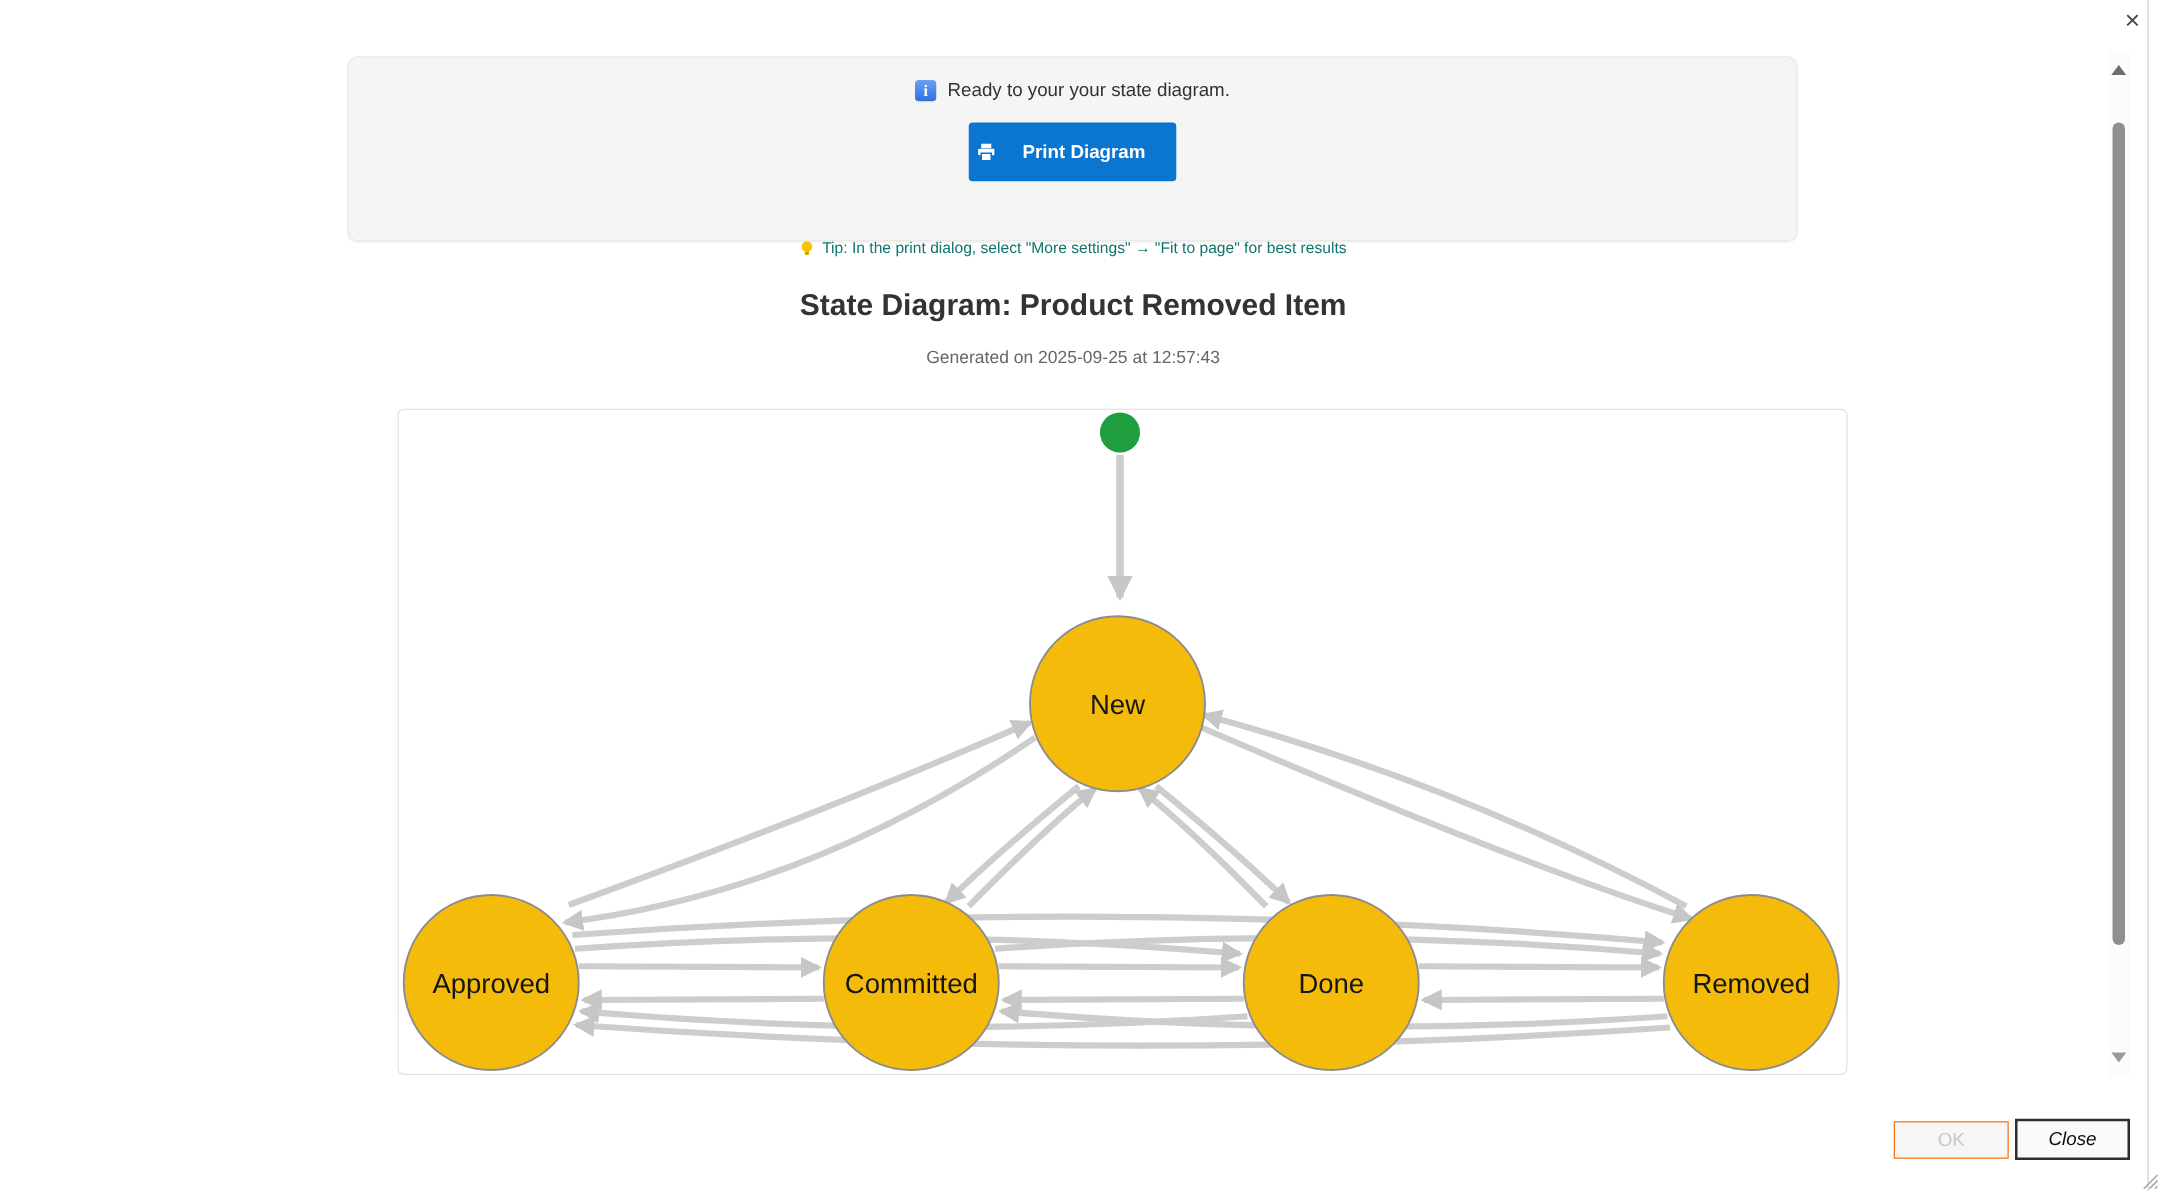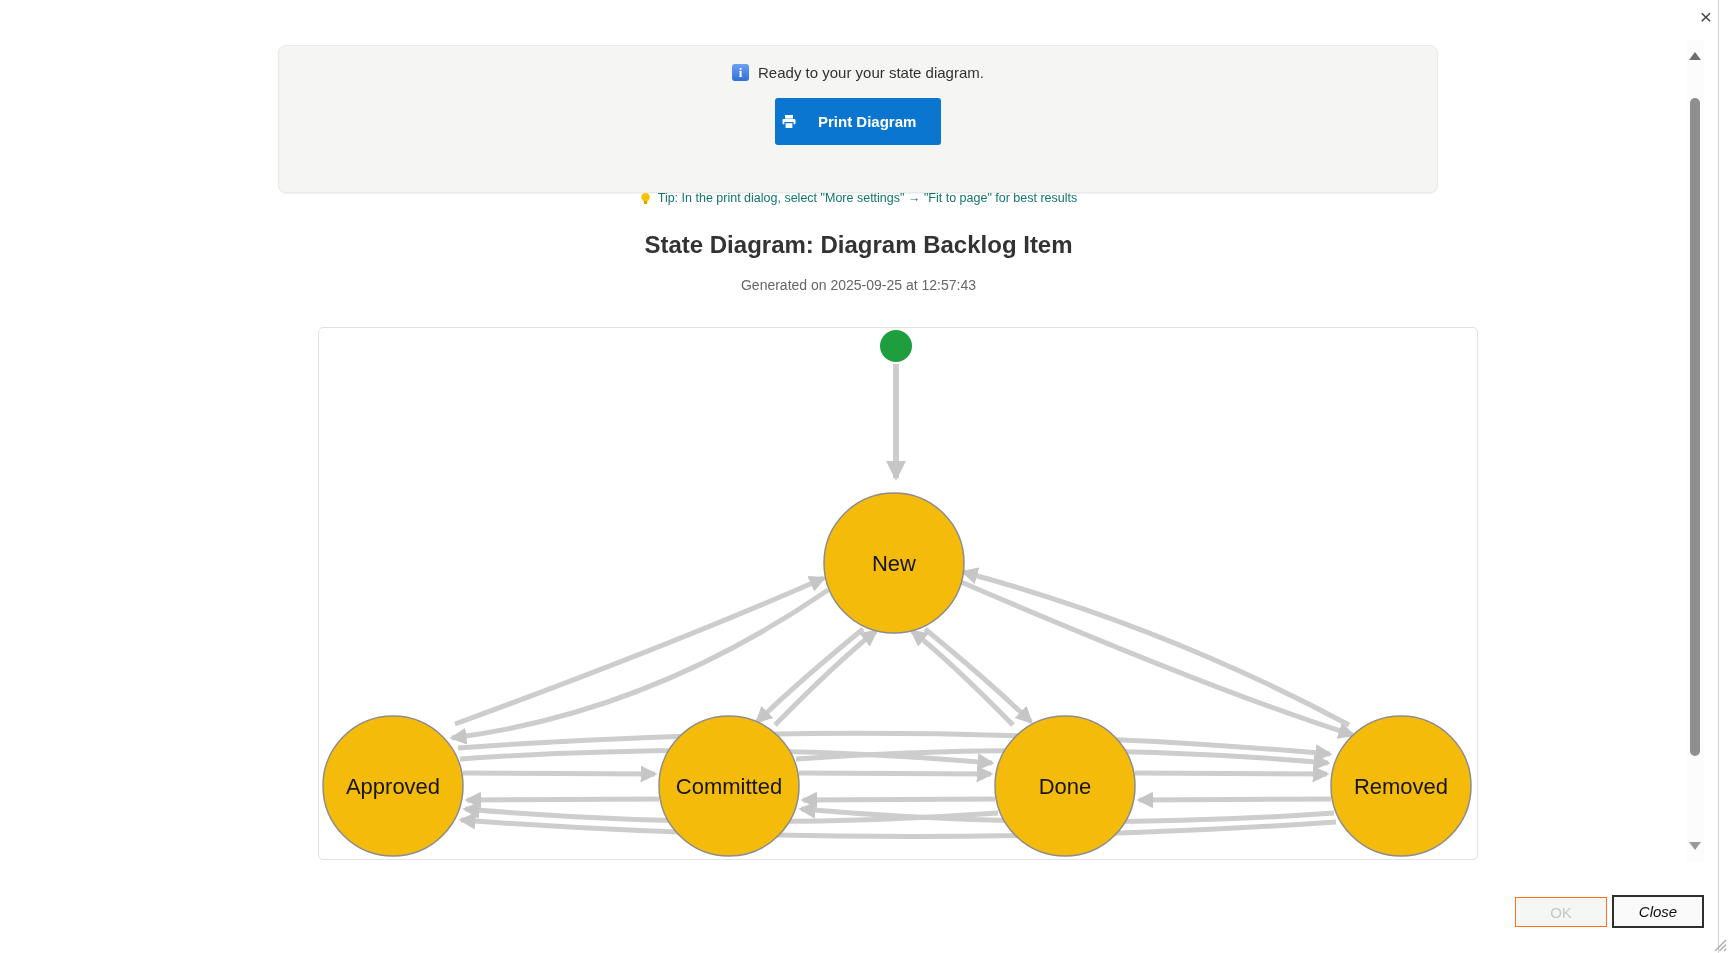--- a/index.html
+++ b/index.html
@@ -135,21 +135,21 @@
     </button>
     <div class="tip-row">
       <svg width="13" height="13" viewBox="0 0 12 12">
         <circle cx="6" cy="4.8" r="3.9" fill="#f8c200"></circle>
         <rect x="4.4" y="8.4" width="3.2" height="2.6" rx="0.6" fill="#d7a200"></rect>
       </svg>
       <span>Tip: In the print dialog, select "More settings" → "Fit to page" for best results</span>
     </div>
   </div>
 
-  <div class="doc-title">State Diagram: Diagram Backlog Item</div>
+  <div class="doc-title">State Diagram: Product Removed Item</div>
   <div class="doc-subtitle">Generated on 2025-09-25 at 12:57:43</div>
 
   <div class="diagram-box">
     <svg width="1158" height="531" viewBox="0 0 1158 531">
       <defs>
         <marker id="arrow" viewBox="0 0 10 10" refX="8.5" refY="5" markerWidth="3.4" markerHeight="3.4" orient="auto" markerUnits="strokeWidth">
           <path d="M0,0 L10,5 L0,10 z" fill="#c6c6c6"></path>
         </marker>
       </defs>
 

